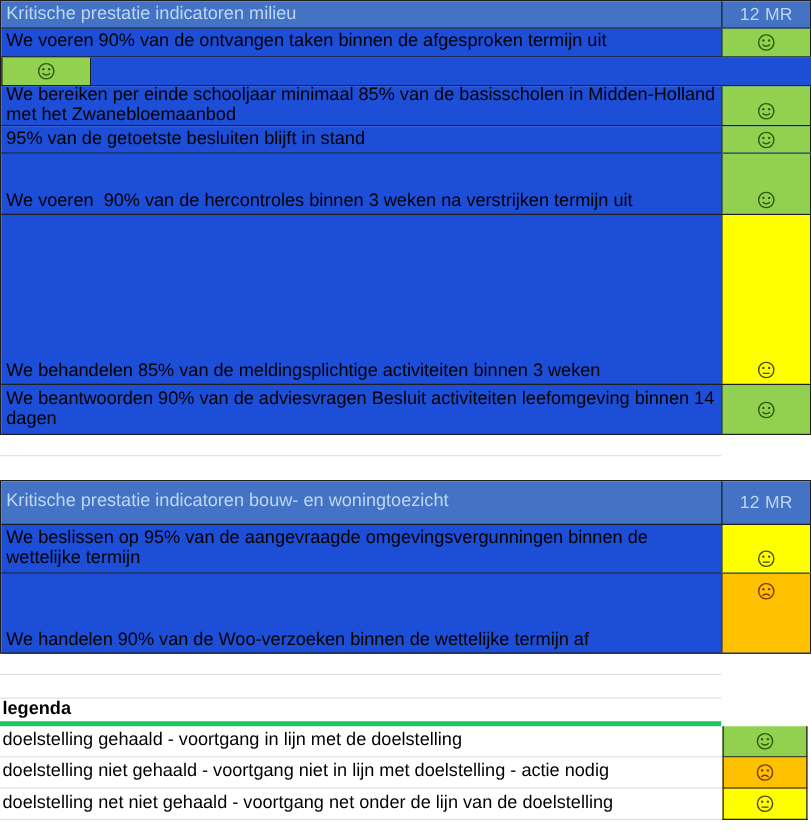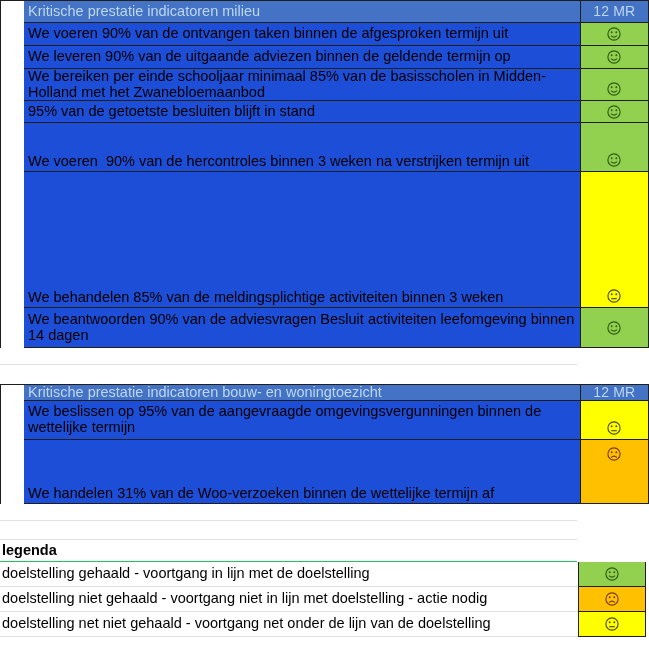--- a/index.html
+++ b/index.html
@@ -2,46 +2,46 @@
 <html><head>
 <meta charset="utf-8">
 <style>
   html,body{margin:0;padding:0;background:#fff;}
   .sheet{
     width:649px;height:670px;position:relative;background:#fff;
     font-family:"Liberation Sans",sans-serif;font-size:14.5px;line-height:1.1;color:#000;
     -webkit-font-smoothing:antialiased;
   }
   *{box-sizing:border-box;}
-  .tbl{border-left:1px solid #1f1f1f;border-top:1px solid #1f1f1f;width:649px;padding-left:23px;}
+  .tbl{border-left:1px solid #1f1f1f;border-top:1px solid #1f1f1f;width:649px;}
   .row{display:flex;border-bottom:1px solid #1f1f1f;background:#1d4ed8;}
   .desc{width:576px;padding:1px 2px 1px 4px;display:flex;align-items:center;overflow:hidden;}
   .desc .t{white-space:pre-wrap;}
   .desc.top{align-items:flex-end;padding-top:3px;}
   .status{width:72px;border-left:1px solid #1f1f1f;border-right:1px solid #1f1f1f;
           display:flex;justify-content:center;align-items:center;}
   .status.fa-b{align-items:flex-end;padding-bottom:3px;}
   .status.fa-t{align-items:flex-start;padding-top:6px;}
   .hdr{background:#4472C4;color:#BDD7EE;}
   .hdr .desc{align-items:center;padding-top:1px;}
   .hdr .status{font-size:14px;letter-spacing:.2px;}
   
-  .h18{height:16px}.h22{height:22px}.h23{height:23px}.h31{height:31px}.h32{height:32px}
+  .h18{height:35px}.h22{height:22px}.h23{height:23px}.h31{height:31px}.h32{height:32px}
   .h39{height:39px}.h40{height:40px}.h49{height:49px}.h64{height:64px}.h136{height:136px}
   
   .st-green{background:#92D050;color:#2d5b10;}
   .st-yellow{background:#FFFF00;color:#4d4d00;}
   .st-orange{background:#FFC000;color:#7b3a00;}
   .face{width:16px;height:16px;display:block;}
   
   .gap{width:649px;}
   .gl{width:577px;border-bottom:1px solid #e2e2e2;}
   
   .lg-label{height:22px;width:577px;display:flex;align-items:center;
-            font-weight:bold;padding-left:2px;border-bottom:1px solid #22c55e;}
+            font-weight:bold;padding-left:2px;border-bottom:4px solid #22c55e;}
   .lg-row{display:flex;height:25px;}
   .lg-desc{width:578px;border-bottom:1px solid #e2e2e2;display:flex;align-items:center;padding-left:2px;}
   .lg-box{width:68px;border:1px solid #1f1f1f;border-top:none;
           display:flex;align-items:center;justify-content:center;}
   .lg-row:first-of-type .lg-box{border-top:1px solid #1f1f1f;}
 </style>
 </head>
 <body>
 
 <svg width="0" height="0" style="position:absolute" aria-hidden="true">
@@ -84,23 +84,20 @@
           <span class="t">We voeren 90% van de ontvangen taken binnen de afgesproken termijn uit</span>
         </div>
       <div class="status st-green">
           <svg class="face" viewBox="0 0 16 16">
             <use href="#face-happy"></use>
           </svg>
         </div>
     </div>
 
     <div class="row h23">
-      <div class="desc">
-          <span class="t">We leveren 90% van de uitgaande adviezen binnen de geldende termijn op</span>
-        </div>
       <div class="status st-green">
           <svg class="face" viewBox="0 0 16 16">
             <use href="#face-happy"></use>
           </svg>
         </div>
     </div>
 
 
     <div class="row h32">
       <div class="desc">
@@ -178,21 +175,21 @@
         </div>
       <div class="status fa-b st-yellow">
           <svg class="face" viewBox="0 0 16 16">
             <use href="#face-neutral"></use>
           </svg>
         </div>
     </div>
 
     <div class="row h64">
       <div class="desc top">
-          <span class="t">We handelen 31% van de Woo-verzoeken binnen de wettelijke termijn af</span>
+          <span class="t">We handelen 90% van de Woo-verzoeken binnen de wettelijke termijn af</span>
         </div>
       <div class="status fa-t st-orange">
           <svg class="face" viewBox="0 0 16 16">
             <use href="#face-sad"></use>
           </svg>
         </div>
     </div>
   </div>
 
   <div class="gap">

